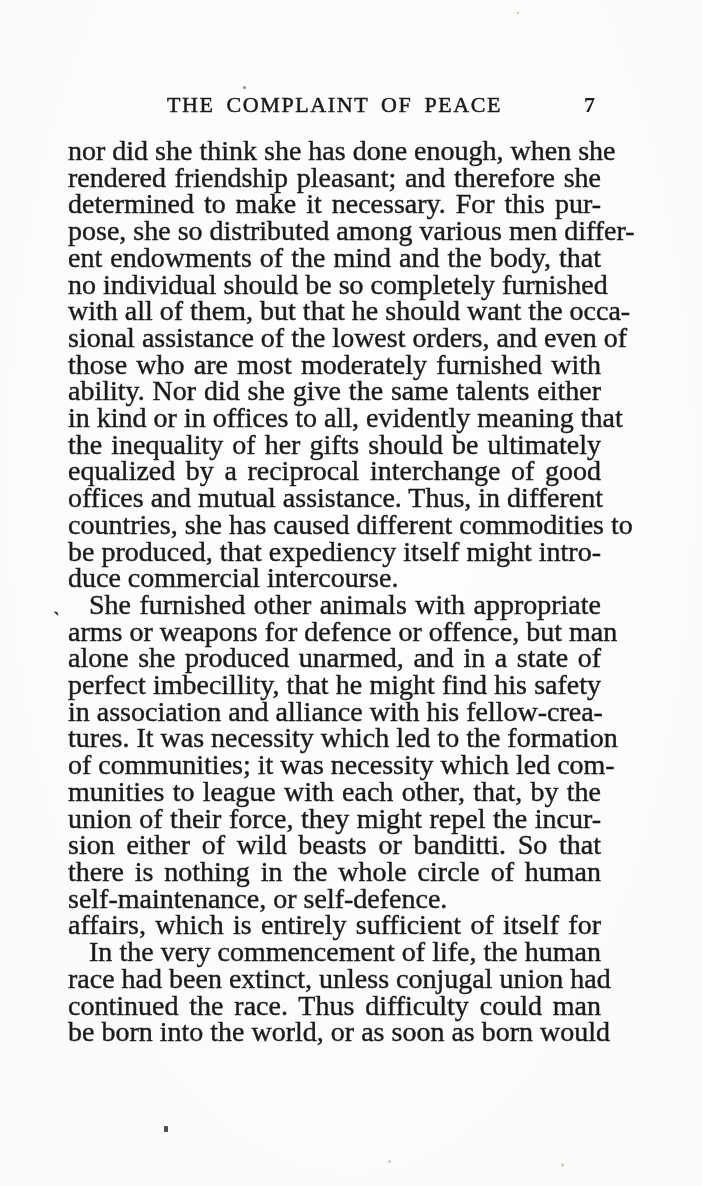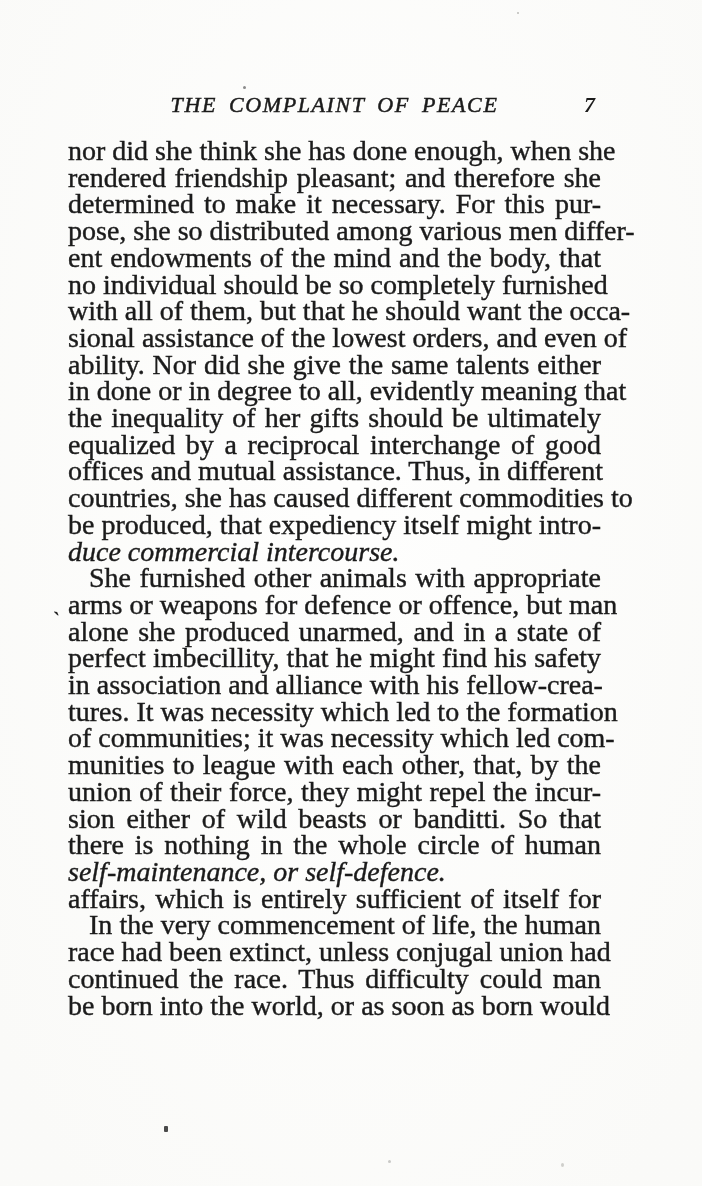--- a/index.html
+++ b/index.html
@@ -21,21 +21,20 @@
     background:
       radial-gradient(ellipse at 50% 40%, rgba(255,255,255,0.6), rgba(0,0,0,0.012) 90%),
       #fdfdfb;
   }
   .running-header {
     position: absolute;
     top: 92px;
     left: 68px;
     width: 533px;
     height: 24px;
-    font-style: italic;
   }
   .header-title {
     position: absolute;
     left: 0;
     right: 0;
     text-align: center;
     font-size: 22px;
     letter-spacing: 1.6px;
     word-spacing: 5px;
     -webkit-text-stroke: 0.5px #1b1b1b;
@@ -57,21 +56,20 @@
     line-height: 26.7px;
     -webkit-text-stroke: 0.4px #1b1b1b;
   }
   .line {
     text-align: justify;
     text-align-last: justify;
     white-space: nowrap;
   }
   .line.para-end {
     text-align-last: left;
-    font-style: italic;
   }
   .line.indent {
     padding-left: 21px;
   }
   
   .ink-tick {
     position: absolute;
     left: 52px;
     top: 607px;
     font-size: 22px;
@@ -101,22 +99,23 @@
 
   <div class="text-block">
       <div class="line">nor did she think she has done enough, when she</div>
       <div class="line">rendered friendship pleasant; and therefore she</div>
       <div class="line">determined to make it necessary.  For this pur-</div>
       <div class="line">pose, she so distributed among various men differ-</div>
       <div class="line">ent endowments of the mind and the body, that</div>
       <div class="line">no individual should be so completely furnished</div>
       <div class="line">with all of them, but that he should want the occa-</div>
       <div class="line">sional assistance of the lowest orders, and even of</div>
+      <div class="line">those who are most moderately furnished with</div>
       <div class="line">ability.  Nor did she give the same talents either</div>
-      <div class="line">in done or in degree to all, evidently meaning that</div>
+      <div class="line">in kind or in offices to all, evidently meaning that</div>
       <div class="line">the inequality of her gifts should be ultimately</div>
       <div class="line">equalized by a reciprocal interchange of good</div>
       <div class="line">offices and mutual assistance.  Thus, in different</div>
       <div class="line">countries, she has caused different commodities to</div>
       <div class="line">be produced, that expediency itself might intro-</div>
       <div class="line para-end">duce commercial intercourse.</div>
       <div class="line indent">She furnished other animals with appropriate</div>
       <div class="line">arms or weapons for defence or offence, but man</div>
       <div class="line">alone she produced unarmed, and in a state of</div>
       <div class="line">perfect imbecillity, that he might find his safety</div>

